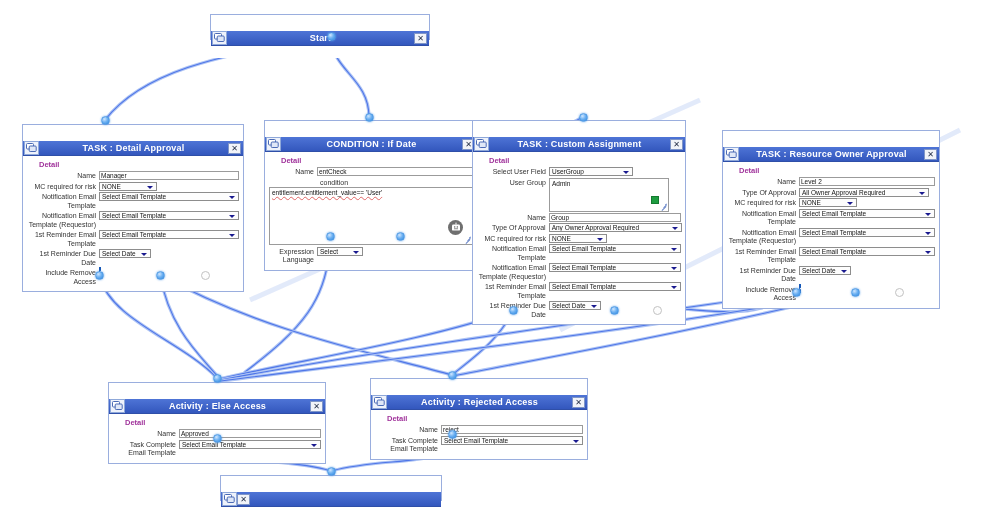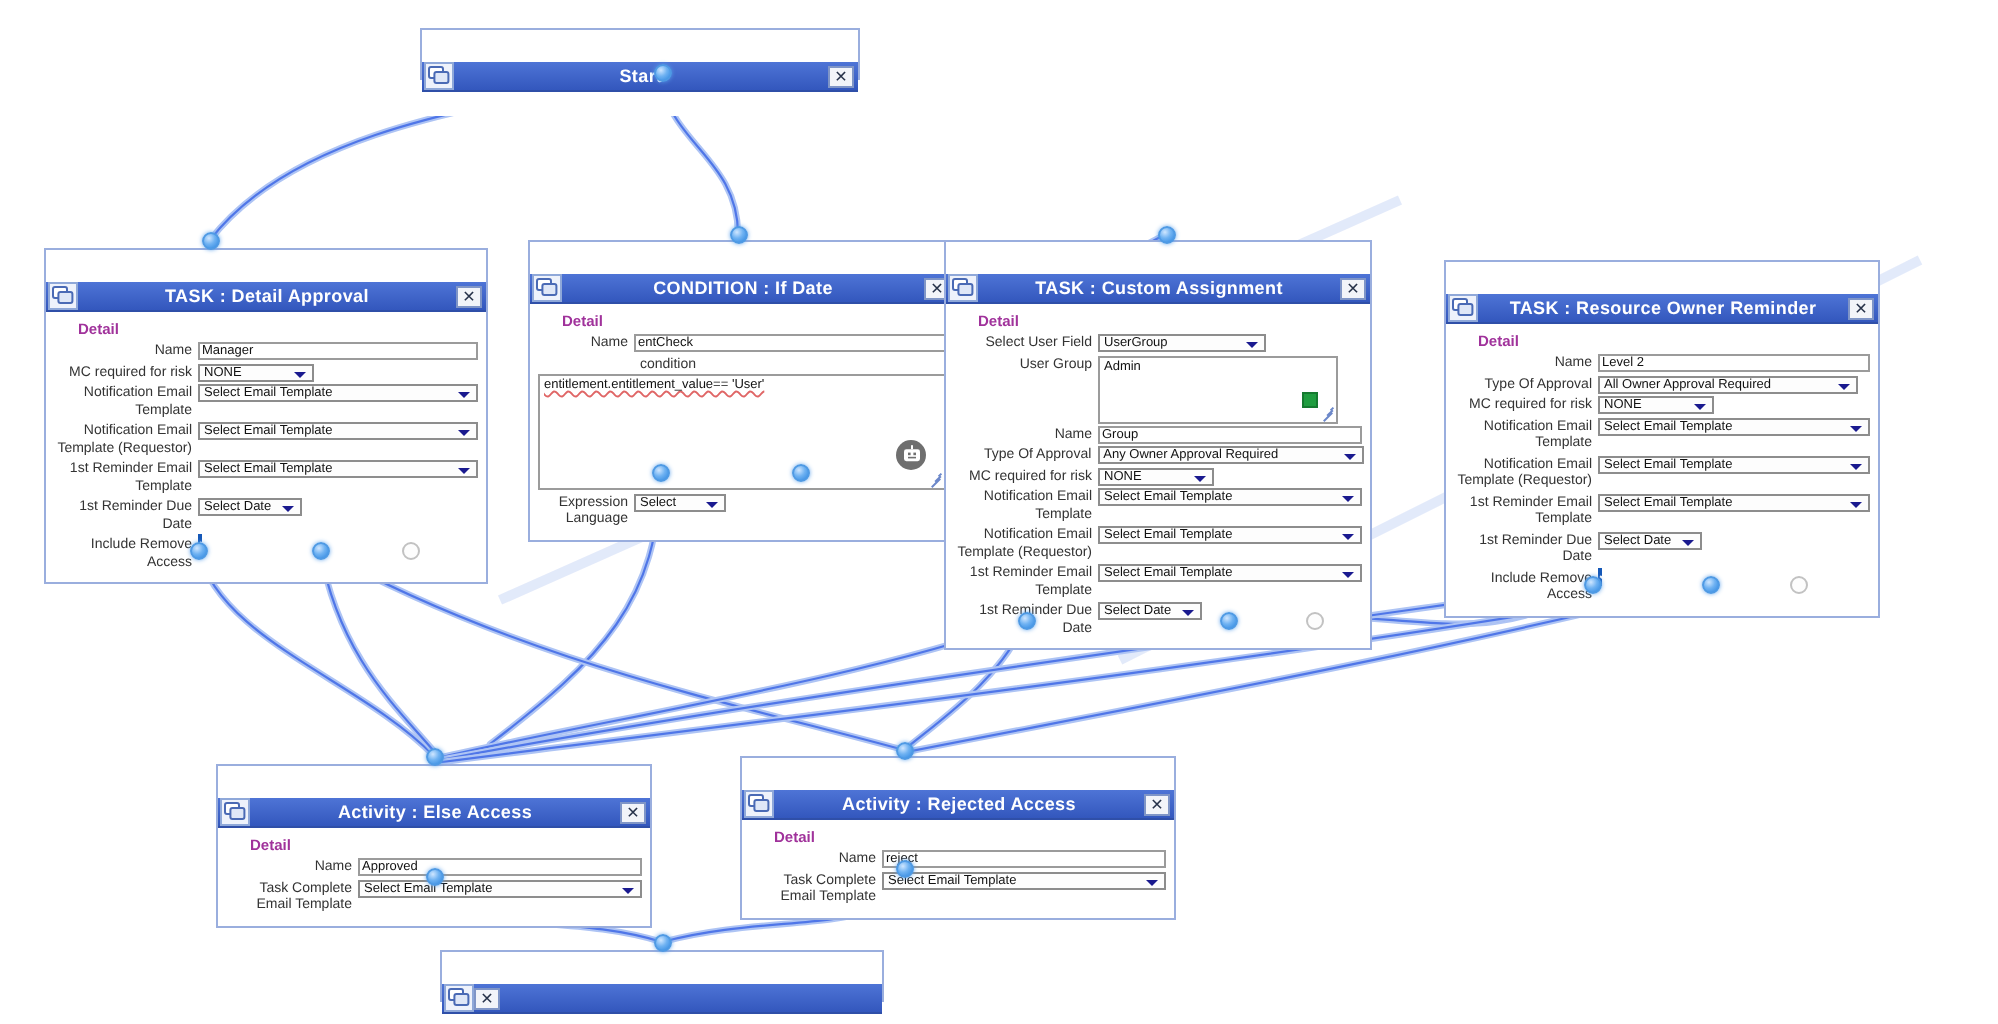--- a/index.html
+++ b/index.html
@@ -463,21 +463,21 @@
         </div>
       </div>
       <div class="node" style="left: 722px; top: 130px; width: 218px;">
         <div class="node-head">
           <span class="head-icon">
             <svg width="11" height="10" viewBox="0 0 11 10">
               <rect x="0.5" y="0.5" width="7" height="5.5" rx="1" fill="#ffffff" stroke="#4a6ab5" stroke-width="1"></rect>
               <rect x="3.2" y="3" width="7" height="5.5" rx="1" fill="#dfe7f7" stroke="#4a6ab5" stroke-width="1"></rect>
             </svg>
           </span>
-          <span class="head-title">TASK : Resource Owner Reminder</span>
+          <span class="head-title">TASK : Resource Owner Approval</span>
           <span class="head-close">✕</span>
         </div>
         <div class="node-body">
           <div class="detail-label">Detail</div>
           <div class="row">
             <span class="lbl" style="width:72px">Name</span>
             <span class="fld">
               <span class="txt">Level 2</span>
             </span>
           </div>

